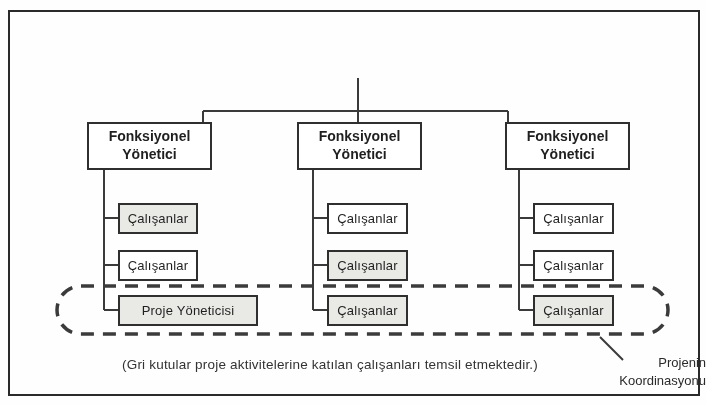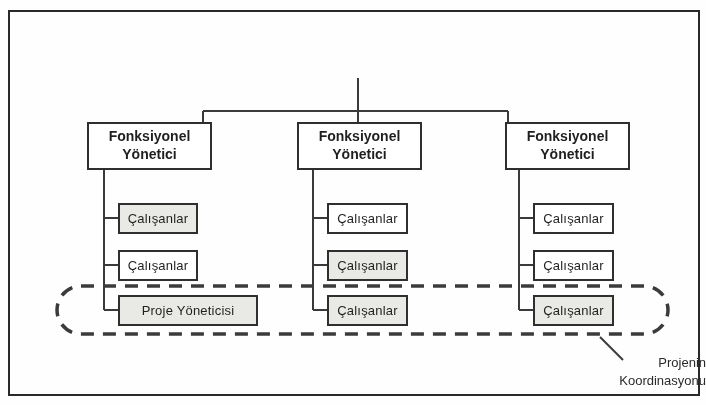--- a/index.html
+++ b/index.html
@@ -92,19 +92,20 @@
   <div class="node child-node gray" style="left:118px; top:295px; width:140px; height:31px;">Proje Yöneticisi</div>
 
   <div class="node child-node" style="left:327px; top:203px; width:81px; height:31px;">Çalışanlar</div>
   <div class="node child-node gray" style="left:327px; top:250px; width:81px; height:31px;">Çalışanlar</div>
   <div class="node child-node gray" style="left:327px; top:295px; width:81px; height:31px;">Çalışanlar</div>
 
   <div class="node child-node" style="left:533px; top:203px; width:81px; height:31px;">Çalışanlar</div>
   <div class="node child-node" style="left:533px; top:250px; width:81px; height:31px;">Çalışanlar</div>
   <div class="node child-node gray" style="left:533px; top:295px; width:81px; height:31px;">Çalışanlar</div>
 
+  <div class="caption">(Gri kutular proje aktivitelerine katılan çalışanları temsil etmektedir.)</div>
 
   <div class="coordination">
     <span>Projenin</span><br>
     <span>Koordinasyonu</span>
   </div>
 
 </div>
 
 </body></html>

